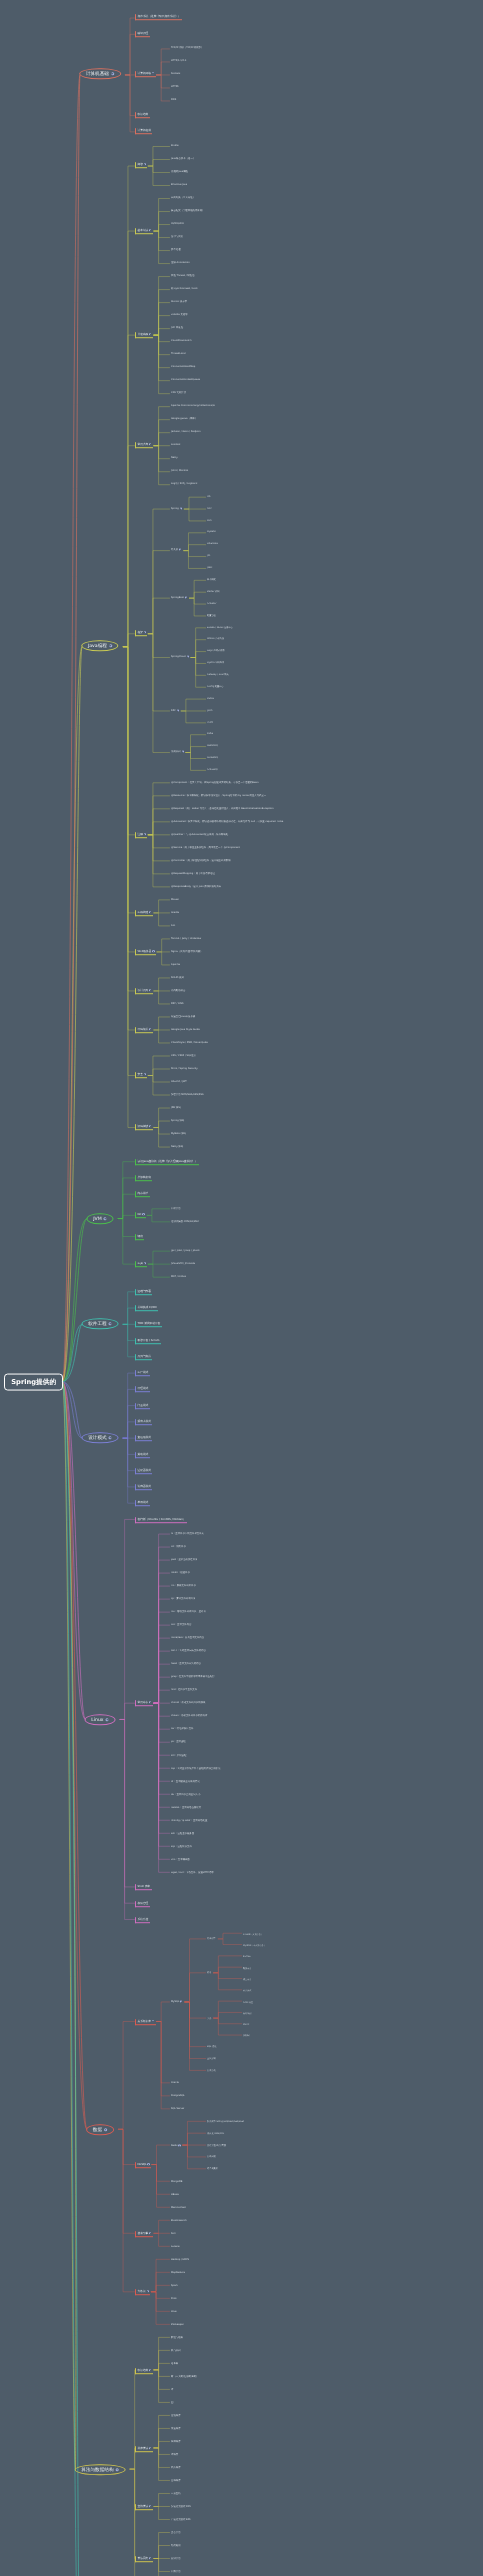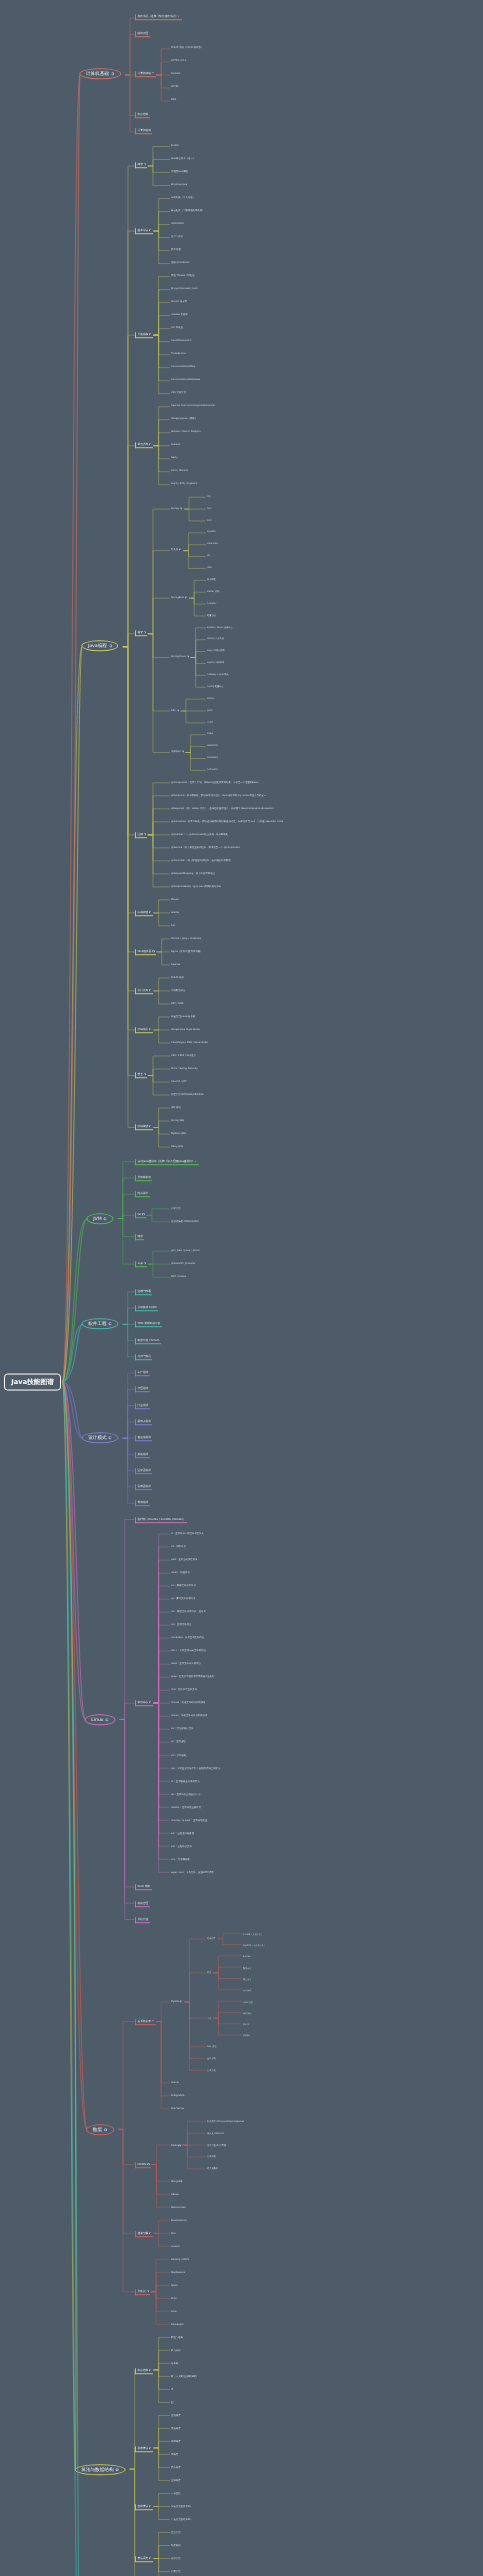--- a/index.html
+++ b/index.html
@@ -340,21 +340,21 @@
       <path d="M 121 2682.210256672985 C 149 2682.210256672985, 149 2365.3169732055944, 169.5 2365.3169732055944" fill="none" stroke="#4bc04b" stroke-width="1.2"></path>
       <path d="M 121 2682.210256672985 C 149 2682.210256672985, 149 2570.583636456786, 160 2570.583636456786" fill="none" stroke="#3fbfae" stroke-width="1.2"></path>
       <path d="M 121 2682.210256672985 C 149 2682.210256672985, 149 2791.6400430349913, 160 2791.6400430349913" fill="none" stroke="#7b7fd4" stroke-width="1.2"></path>
       <path d="M 121 2682.210256672985 C 149 2682.210256672985, 149 3337.9651621497, 166 3337.9651621497" fill="none" stroke="#cf6fbf" stroke-width="1.2"></path>
       <path d="M 121 2682.210256672985 C 149 2682.210256672985, 149 4133.768225831241, 169 4133.768225831241" fill="none" stroke="#d85c52" stroke-width="1.2"></path>
       <path d="M 121 2682.210256672985 C 149 2682.210256672985, 149 4793.779496900455, 146.5 4793.779496900455" fill="none" stroke="#cfc44e" stroke-width="1.2"></path>
       <path d="M 121 2682.210256672985 C 149 2682.210256672985, 149 5220.102566729853, 155.5 5220.102566729853" fill="none" stroke="#3fbfae" stroke-width="1.2"></path>
     </svg>
   <div id="nodes">
       <div class="node n-root" style="left: 4.1px; top: 1382px; transform: translateY(-50%);">
-        <span class="txt">Java技能图谱</span>
+        <span class="txt">Spring提供的</span>
       </div>
       <div class="node n-l1" style="left: 100px; top: 74px; transform: translate(-50%, -50%); border-color: rgb(217, 112, 95);">
         <span class="txt">计算机基础</span>
         <span class="collapse"></span>
       </div>
       <div class="node n-l2" style="left: 135px; top: 17.4px; transform: translateY(-50%); border-bottom: 0.4px solid rgb(217, 112, 95); border-left: 0.4px solid rgb(217, 112, 95);">
         <span class="txt">操作系统（推荐《现代操作系统》）</span>
       </div>
       <div class="node n-l2" style="left: 135px; top: 34px; transform: translateY(-50%); border-bottom: 0.4px solid rgb(217, 112, 95); border-left: 0.4px solid rgb(217, 112, 95);">
         <span class="txt">编译原理</span>

